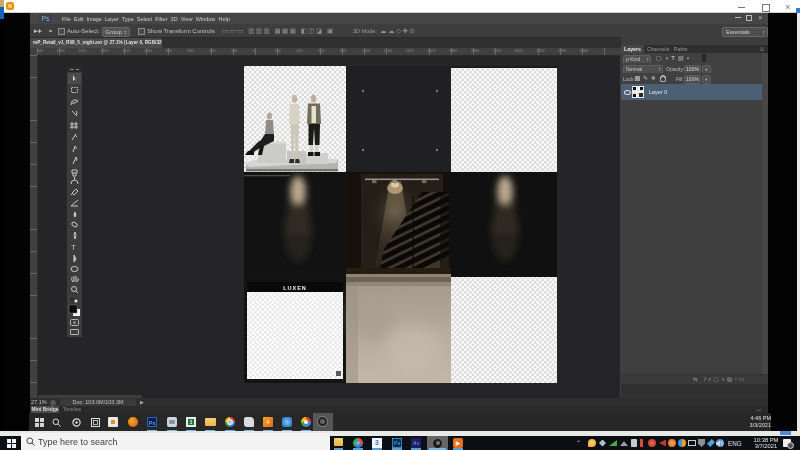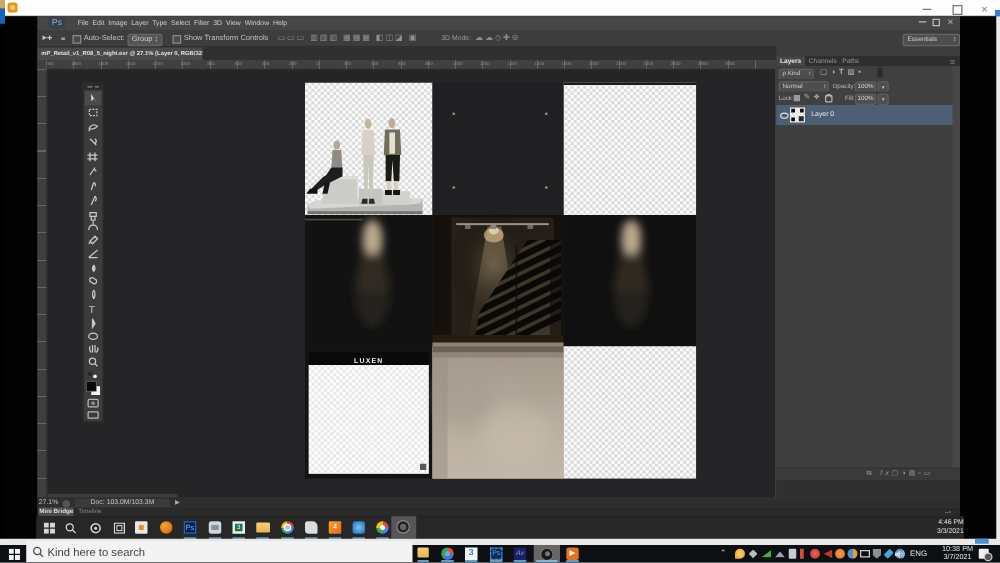--- a/index.html
+++ b/index.html
@@ -405,21 +405,21 @@
         <rect x="5" y="0" width="4" height="4" fill="#f5f5f5"></rect>
         <rect x="0" y="5" width="4" height="4" fill="#f5f5f5"></rect>
         <rect x="5" y="5" width="4" height="4" fill="#f5f5f5"></rect>
       </svg>
 
     <div class="abs" style="left:21px;top:-3px;width:309px;height:17px;background:#f3f3f3;"></div>
     <svg class="abs" style="left:26px;top:1px;" width="9" height="9" viewBox="0 0 9 9">
         <circle cx="3.8" cy="3.8" r="2.9" fill="none" stroke="#444" stroke-width="1"></circle>
         <line x1="6" y1="6" x2="8.5" y2="8.5" stroke="#444" stroke-width="1"></line>
       </svg>
-    <div class="abs" style="left:38px;top:0px;color:#3f3f3f;font-size:9px;line-height:12px;">Kind here to search</div>
+    <div class="abs" style="left:38px;top:0px;color:#3f3f3f;font-size:9px;line-height:12px;">Type here to search</div>
 
     <div class="abs" style="left:334px;top:2px;width:9px;height:8px;background:linear-gradient(#f7d26c,#eab54e);border-radius:1px;"></div>
     <div class="abs" style="left:353px;top:1.5px;width:10px;height:10px;background:conic-gradient(#e84f3d 0 100deg,#3f74d8 100deg 220deg,#35a853 220deg 360deg);border-radius:50%;">
         <div style="width:4px;height:4px;background:#7aa7e8;border-radius:50%;margin:3px auto 0;"></div>
       </div>
     <div class="abs" style="left:372px;top:1.5px;width:10px;height:10px;background:#f5f5f5;color:#2a7fd4;font-size:7px;line-height:10px;text-align:center;font-weight:bold;">3</div>
     <div class="abs" style="left:392px;top:1.5px;width:10px;height:10px;background:#0d2a4f;border:1px dashed #3f8fd4;box-sizing:border-box;color:#5aa7e0;font-size:5.5px;line-height:9px;text-align:center;">Ps</div>
     <div class="abs" style="left:411px;top:1.5px;width:10px;height:10px;background:#1b1f63;color:#8a93f0;font-size:5.5px;line-height:10px;text-align:center;font-style:italic;">Av</div>
     <div class="abs" style="left:427px;top:0;width:21px;height:14px;background:#666;"></div>
     <div class="abs" style="left:432px;top:1.5px;width:11px;height:11px;background:#1a1a1a;border-radius:50%;border:1px solid #777;box-sizing:border-box;">

